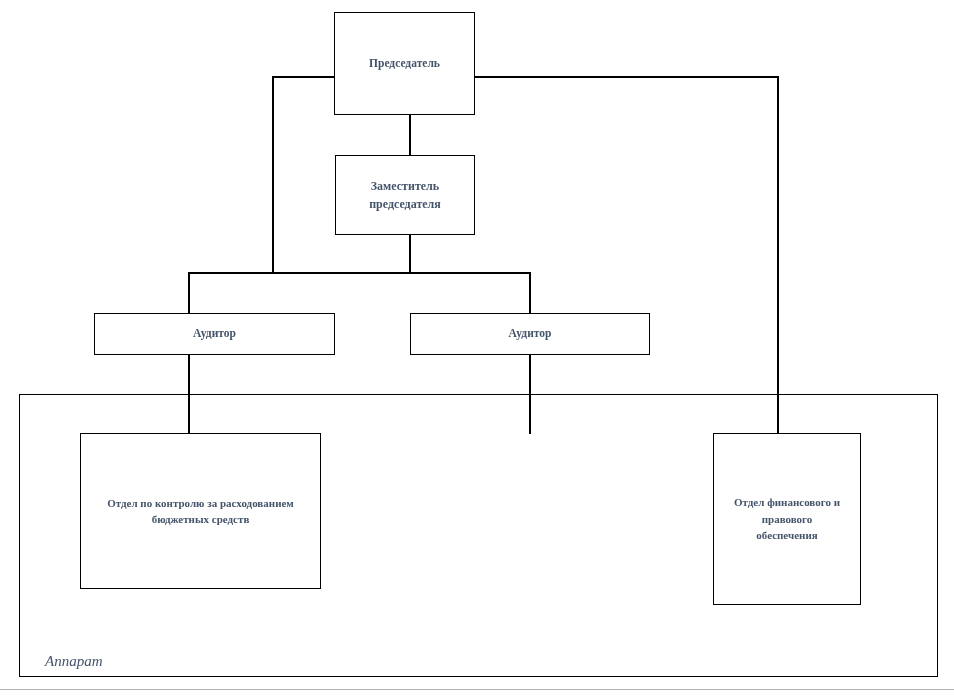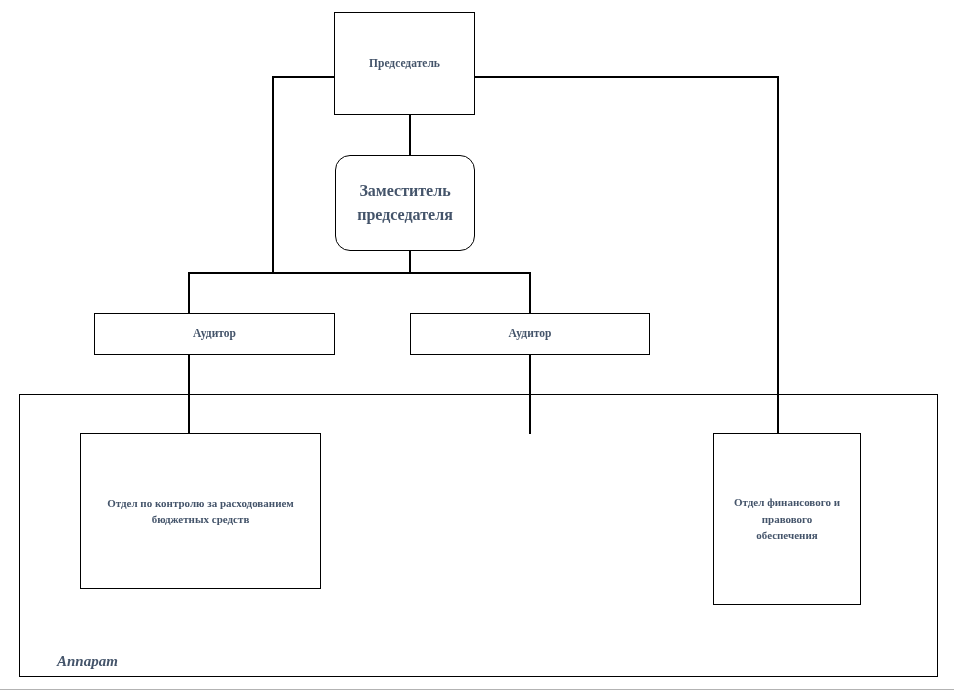--- a/index.html
+++ b/index.html
@@ -51,24 +51,23 @@
     height: 283px;
     border: 1.5px solid #000000;
     background: transparent;
     z-index: 0;
   }
   .apparatus-label {
     position: absolute;
     left: 25px;
     bottom: 6px;
     font-style: italic;
-    font-weight: bold;
+    font-weight: normal;
     font-size: 15px;
     color: #44546a;
-    margin-left: 12px;
   }
   .page-edge {
     position: absolute;
     left: 0;
     top: 689px;
     width: 954px;
     height: 1px;
     background: #b3b3b3;
     z-index: 3;
   }
@@ -91,21 +90,21 @@
   <div class="line h" style="left:188px; top:272px; width:343px;"></div>
   <div class="line v" style="left:188px; top:272px; height:42px;"></div>
   <div class="line v" style="left:529px; top:272px; height:42px;"></div>
   <div class="line v" style="left:188px; top:355px; height:79px;"></div>
   <div class="line v" style="left:529px; top:355px; height:79px;"></div>
 
   <div class="node" style="left:334px; top:12px; width:141px; height:103px; font-size:11.5px;">
     <span>Председатель</span>
   </div>
 
-  <div class="node" style="left:335px; top:155px; width:140px; height:96px; font-size:16px;border-radius:15px;">
+  <div class="node" style="left:335px; top:155px; width:140px; height:80px; font-size:12px;">
     <span>Заместитель председателя</span>
   </div>
 
   <div class="node" style="left:94px; top:313px; width:241px; height:42px; font-size:11.5px;">
     <span>Аудитор</span>
   </div>
 
   <div class="node" style="left:410px; top:313px; width:240px; height:42px; font-size:11.5px;">
     <span>Аудитор</span>
   </div>

